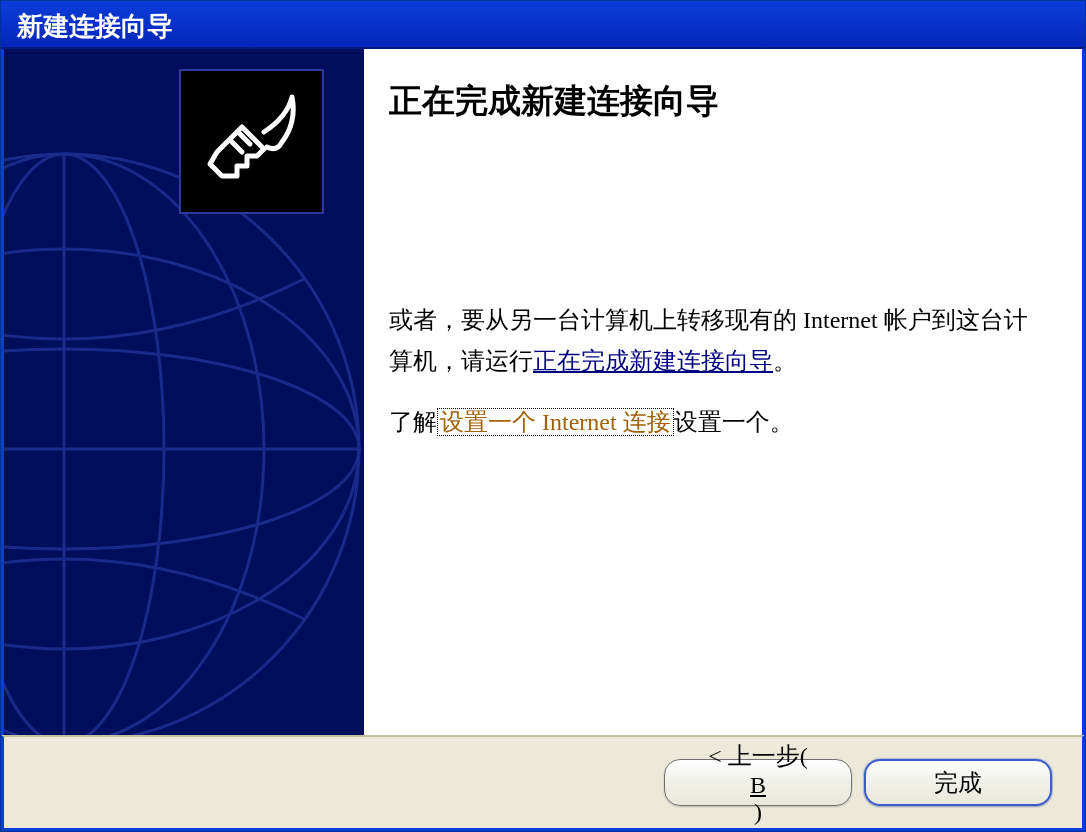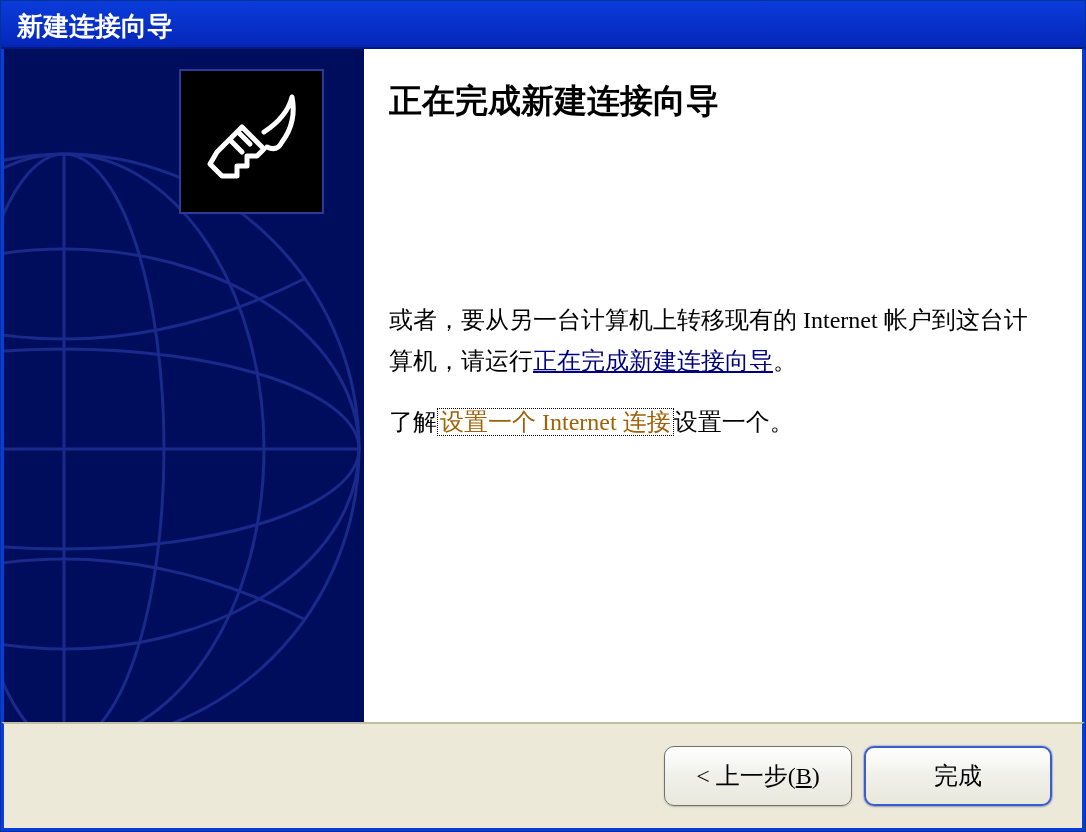--- a/index.html
+++ b/index.html
@@ -111,32 +111,33 @@
       border-left: 3px solid #0a3cda;
       border-right: 3px solid #0a3cda;
       border-bottom: 3px solid #0a3cda;
       padding: 22px 30px;
       display: flex;
       justify-content: flex-end;
       gap: 12px;
     }
     .btn {
       min-width: 188px;
-      height: 60px;
+      height: 47px;
       background: linear-gradient(to bottom, #ffffff 0%, #f0f0ea 50%, #e8e8dc 100%);
       border: 1px solid #707070;
-      border-radius: 10px;
+      border-radius: 16px;
       font-size: 24px;
       font-family: "SimSun", "宋体", serif;
       cursor: pointer;
       padding: 0 14px;
       display: flex;
       align-items: center;
       justify-content: center;
       box-shadow: 0 1px 2px rgba(0,0,0,0.2);
+      flex-direction: column;
     }
     .btn.default {
       border: 2px solid #3a5cce;
       box-shadow: 0 0 2px #3a5cce, 0 1px 2px rgba(0,0,0,0.2);
     }
     .btn .hotkey {
       text-decoration: underline;
     }
   </style>
 </head>

